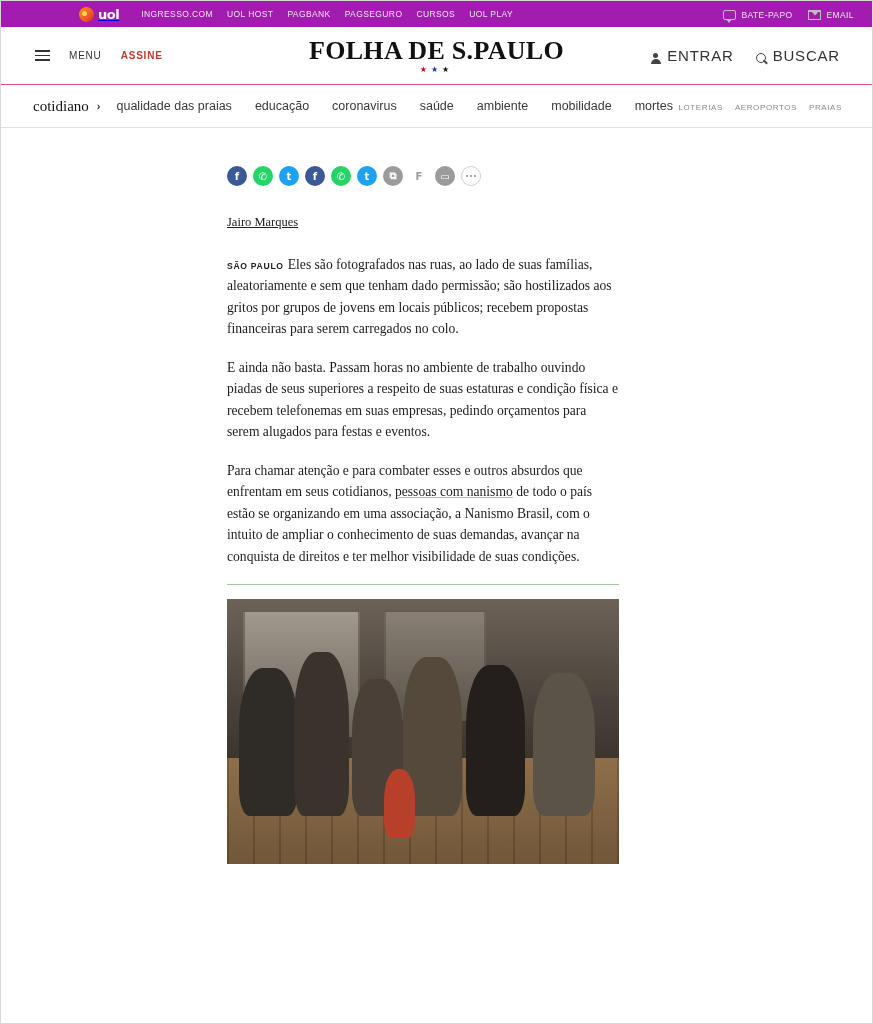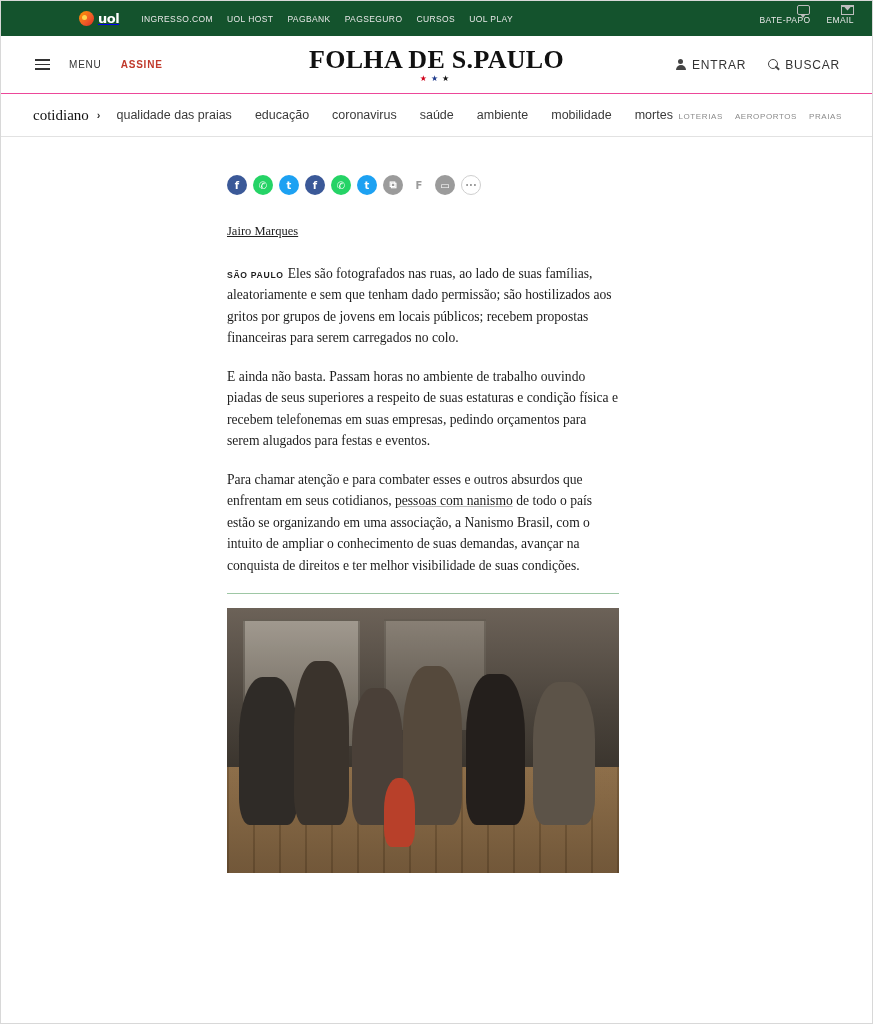--- a/index.html
+++ b/index.html
@@ -16,22 +16,22 @@
     width: 873px;
     height: 1024px;
     position: relative;
     background: #fff;
     border: 1px solid #d8d8d8;
     overflow: hidden;
   }
 
   
   .uol-bar {
-    height: 35px;
-    background: #14532d;
+    height: 26px;
+    background: #a21caf;
     display: flex;
     align-items: center;
     padding: 2px 16px;
     position: relative;
   }
   .uol-logo {
     display: flex;
     align-items: center;
     margin-left: 62px;
     margin-right: 22px;
@@ -72,25 +72,24 @@
   .uol-right {
     position: absolute;
     right: 18px;
     top: 0;
     height: 27px;
     display: flex;
     align-items: center;
     gap: 16px;
   }
   .uol-right-item {
-    display: flex; align-items: flex-end; 
+    display: flex; align-items: flex-start; gap: 5px;
     color: #e8e8e8;
     font-size: 8.5px;
     letter-spacing: 0.4px;
-    flex-direction: column;
   }
   .ic-box {
     width: 13px; height: 10px;
     border: 1px solid #bdbdbd;
     border-radius: 2px;
     display: inline-block;
     position: relative;
   }
   .ic-box.chat::after{
     content:"";
@@ -165,22 +164,22 @@
     margin-top: 1px;
   }
   .star-r { color: #d0021b; }
   .star-b { color: #1f3b8c; }
   .star-k { color: #111; }
   .mh-right {
     position: absolute; right: 32px; top: 0; height: 57px;
     display: flex; align-items: center; gap: 22px;
   }
   .mh-right-item {
-    display:flex; align-items:center; gap:6px;
-    font-size: 12px; letter-spacing: 0.8px; color: #333;
+    display:flex; align-items:flex-end; gap:6px;
+    font-size: 15px; letter-spacing: 0.8px; color: #333;
   }
   .person-icon {
     width: 11px; height: 11px; position: relative; display:inline-block;
   }
   .person-icon::before{
     content:""; position:absolute; left:3px; top:0; width:5px;height:5px;
     border-radius:50%; background:#444;
   }
   .person-icon::after{
     content:""; position:absolute; left:0.5px; top:6px; width:10px;height:5px;

